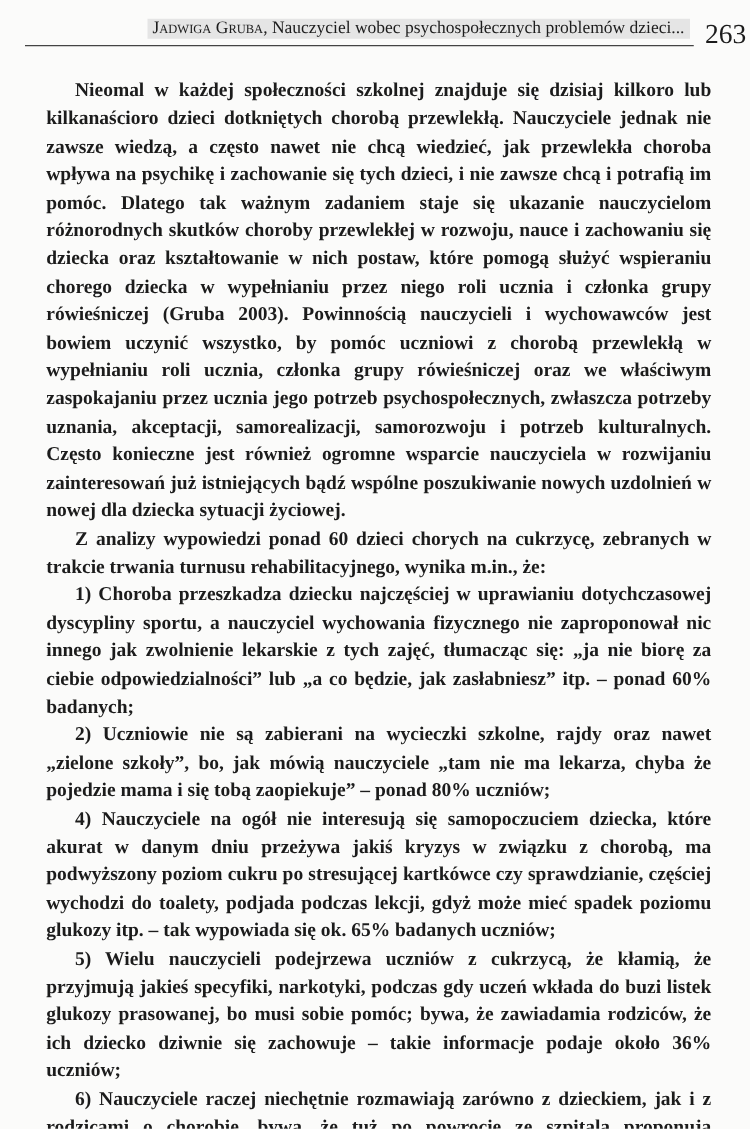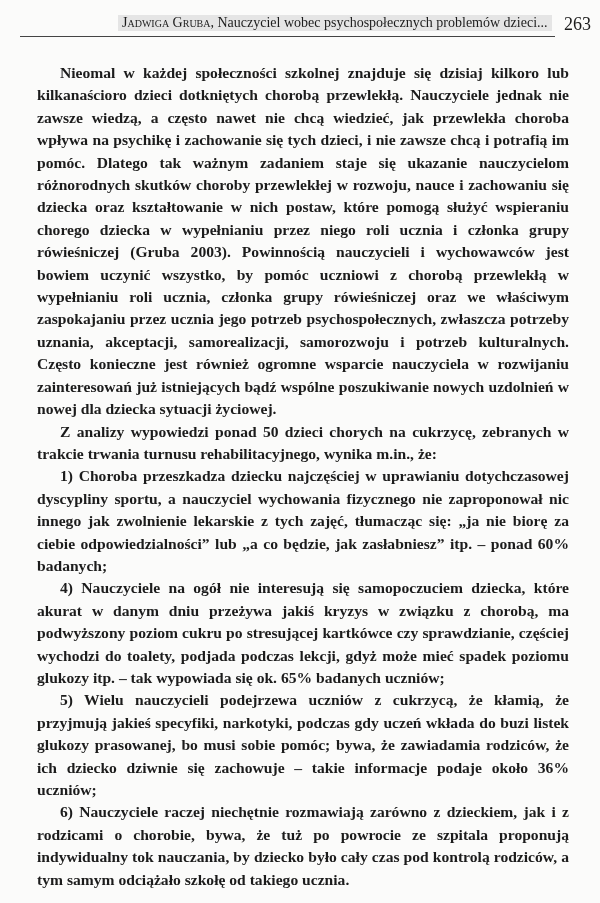--- a/index.html
+++ b/index.html
@@ -13,37 +13,38 @@
   }
   .header-line {
     position: absolute; left: 0; top: 24px; width: 535px; height: 1px; background: #444;
   }
   .header-title {
     position: absolute; left: 98px; top: 3px; font-size: 14px; white-space: nowrap;
     background: #e5e5e5; padding: 0 4px;
   }
   .sc { font-variant: small-caps; }
   .page-num {
-    position: absolute; left: 544px; top: 2px; font-size: 18px;
+    position: absolute; left: 544px; top: 2px; font-size: 22px;
   }
   .body-text {
     position: absolute; left: 37px; top: 62px; width: 532px;
     font-size: 15.6px; line-height: 22.4px; text-align: justify;
   }
   .body-text p { margin: 0; text-indent: 23px; font-weight: bold; }
 </style>
 </head>
 <body>
 
 <div class="header">
   <div class="header-line"></div>
   <span class="header-title"><span class="sc">Jadwiga Gruba</span><span>, Nauczyciel wobec psychospołecznych problemów dzieci...</span></span>
   <span class="page-num">263</span>
 </div>
 
 <div class="body-text">
   <p>Nieomal w każdej społeczności szkolnej znajduje się dzisiaj kilkoro lub kilkanaścioro dzieci dotkniętych chorobą przewlekłą. Nauczyciele jednak nie zawsze wiedzą, a często nawet nie chcą wiedzieć, jak przewlekła choroba wpływa na psychikę i zachowanie się tych dzieci, i nie zawsze chcą i potrafią im pomóc. Dlatego tak ważnym zadaniem staje się ukazanie nauczycielom różnorodnych skutków choroby przewlekłej w rozwoju, nauce i zachowaniu się dziecka oraz kształtowanie w nich postaw, które pomogą służyć wspieraniu chorego dziecka w wypełnianiu przez niego roli ucznia i członka grupy rówieśniczej (Gruba 2003). Powinnością nauczycieli i wychowawców jest bowiem uczynić wszystko, by pomóc uczniowi z chorobą przewlekłą w wypełnianiu roli ucznia, członka grupy rówieśniczej oraz we właściwym zaspokajaniu przez ucznia jego potrzeb psychospołecznych, zwłaszcza potrzeby uznania, akceptacji, samorealizacji, samorozwoju i potrzeb kulturalnych. Często konieczne jest również ogromne wsparcie nauczyciela w rozwijaniu zainteresowań już istniejących bądź wspólne poszukiwanie nowych uzdolnień w nowej dla dziecka sytuacji życiowej.</p>
-  <p>Z analizy wypowiedzi ponad 50 dzieci chorych na cukrzycę, zebranych w trakcie trwania turnusu rehabilitacyjnego, wynika m.in., że:</p>
+  <p>Z analizy wypowiedzi ponad 60 dzieci chorych na cukrzycę, zebranych w trakcie trwania turnusu rehabilitacyjnego, wynika m.in., że:</p>
   <p>1) Choroba przeszkadza dziecku najczęściej w uprawianiu dotychczasowej dyscypliny sportu, a nauczyciel wychowania fizycznego nie zaproponował nic innego jak zwolnienie lekarskie z tych zajęć, tłumacząc się: „ja nie biorę za ciebie odpowiedzialności” lub „a co będzie, jak zasłabniesz” itp. – ponad 60% badanych;</p>
+  <p>2) Uczniowie nie są zabierani na wycieczki szkolne, rajdy oraz nawet „zielone szkoły”, bo, jak mówią nauczyciele „tam nie ma lekarza, chyba że pojedzie mama i się tobą zaopiekuje” – ponad 80% uczniów;</p>
   <p>4) Nauczyciele na ogół nie interesują się samopoczuciem dziecka, które akurat w danym dniu przeżywa jakiś kryzys w związku z chorobą, ma podwyższony poziom cukru po stresującej kartkówce czy sprawdzianie, częściej wychodzi do toalety, podjada podczas lekcji, gdyż może mieć spadek poziomu glukozy itp. – tak wypowiada się ok. 65% badanych uczniów;</p>
   <p>5) Wielu nauczycieli podejrzewa uczniów z cukrzycą, że kłamią, że przyjmują jakieś specyfiki, narkotyki, podczas gdy uczeń wkłada do buzi listek glukozy prasowanej, bo musi sobie pomóc; bywa, że zawiadamia rodziców, że ich dziecko dziwnie się zachowuje – takie informacje podaje około 36% uczniów;</p>
   <p>6) Nauczyciele raczej niechętnie rozmawiają zarówno z dzieckiem, jak i z rodzicami o chorobie, bywa, że tuż po powrocie ze szpitala proponują indywidualny tok nauczania, by dziecko było cały czas pod kontrolą rodziców, a tym samym odciążało szkołę od takiego ucznia.</p>
 </div>
 
 </body></html>

